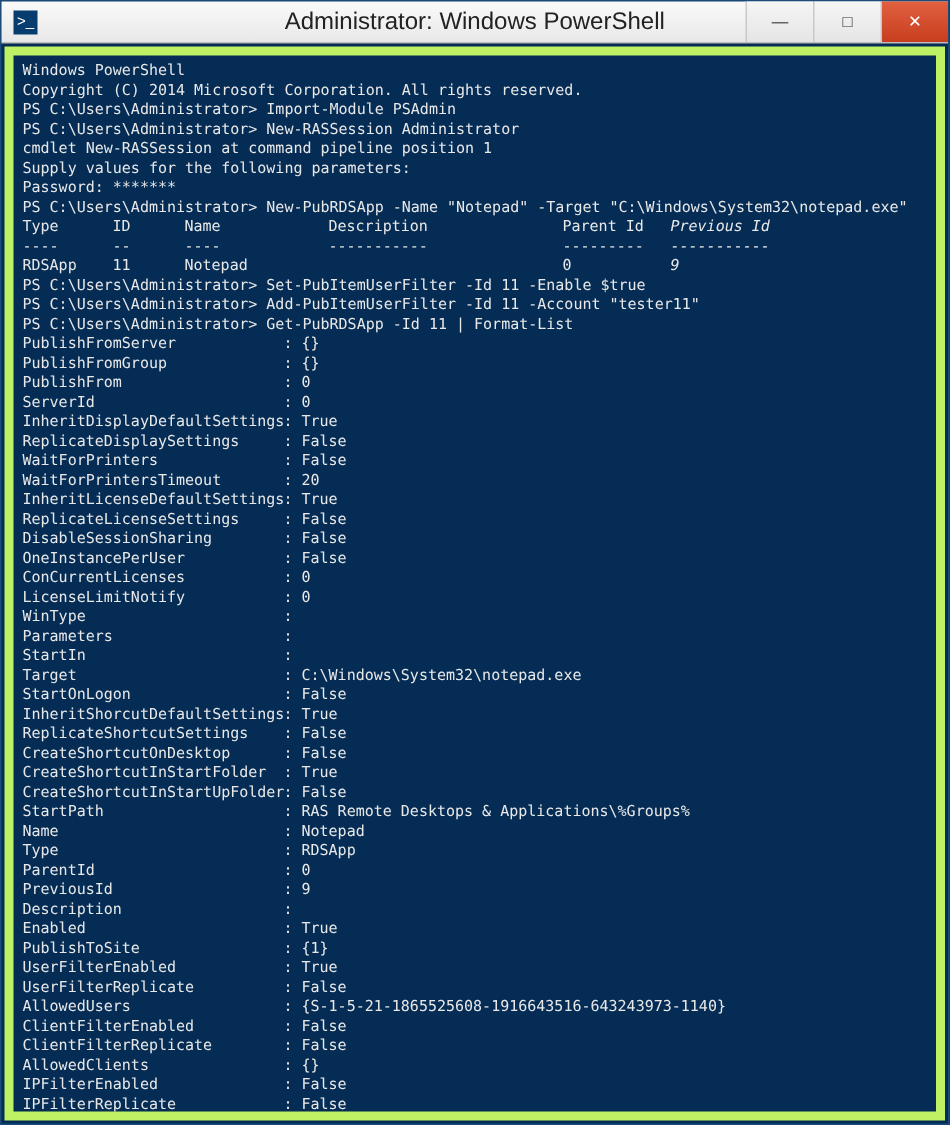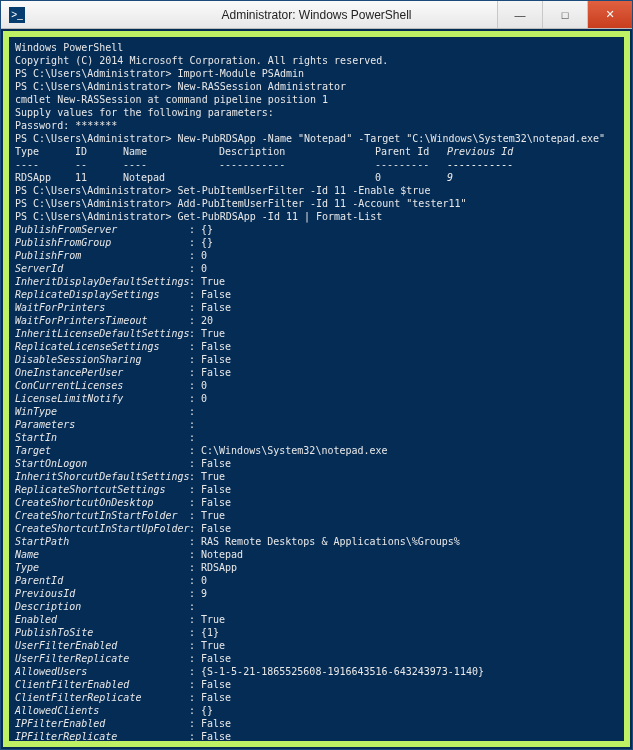--- a/index.html
+++ b/index.html
@@ -37,21 +37,21 @@
     background: #073d6e;
     display: inline-flex;
     align-items: center;
     justify-content: center;
     font-size: 10px;
     color: #fff;
   }
   .title-text {
     flex: 1;
     text-align: center;
-    font-size: 12px;
+    font-size: 16px;
     position: absolute;
     left: 0; right: 0;
     pointer-events: none;
   }
   .win-buttons {
     display: flex;
     margin-left: auto;
     height: 100%;
   }
   .win-btn {
@@ -85,21 +85,21 @@
   .row { display: block; }
   .tbl { display: flex; }
   .tbl span { display: inline-block; }
   .c1 { width: 60px; }
   .c2 { width: 48px; }
   .c3 { width: 96px; }
   .c4 { width: 156px; }
   .c5 { width: 72px; }
   .c6 { width: 80px; font-style: italic; }
   .kv { display: flex; }
-  .k { width: 174px; display: inline-block; font-style: italic; }
+  .k { width: 174px; display: inline-block; }
   .sep { display: inline-block; width: 12px; }
 </style>
 </head>
 <body>
 
 <div class="window">
   <div class="titlebar">
     <span class="title-icon">&gt;_</span>
     <span class="title-text">Administrator: Windows PowerShell</span>
     <div class="win-buttons">

